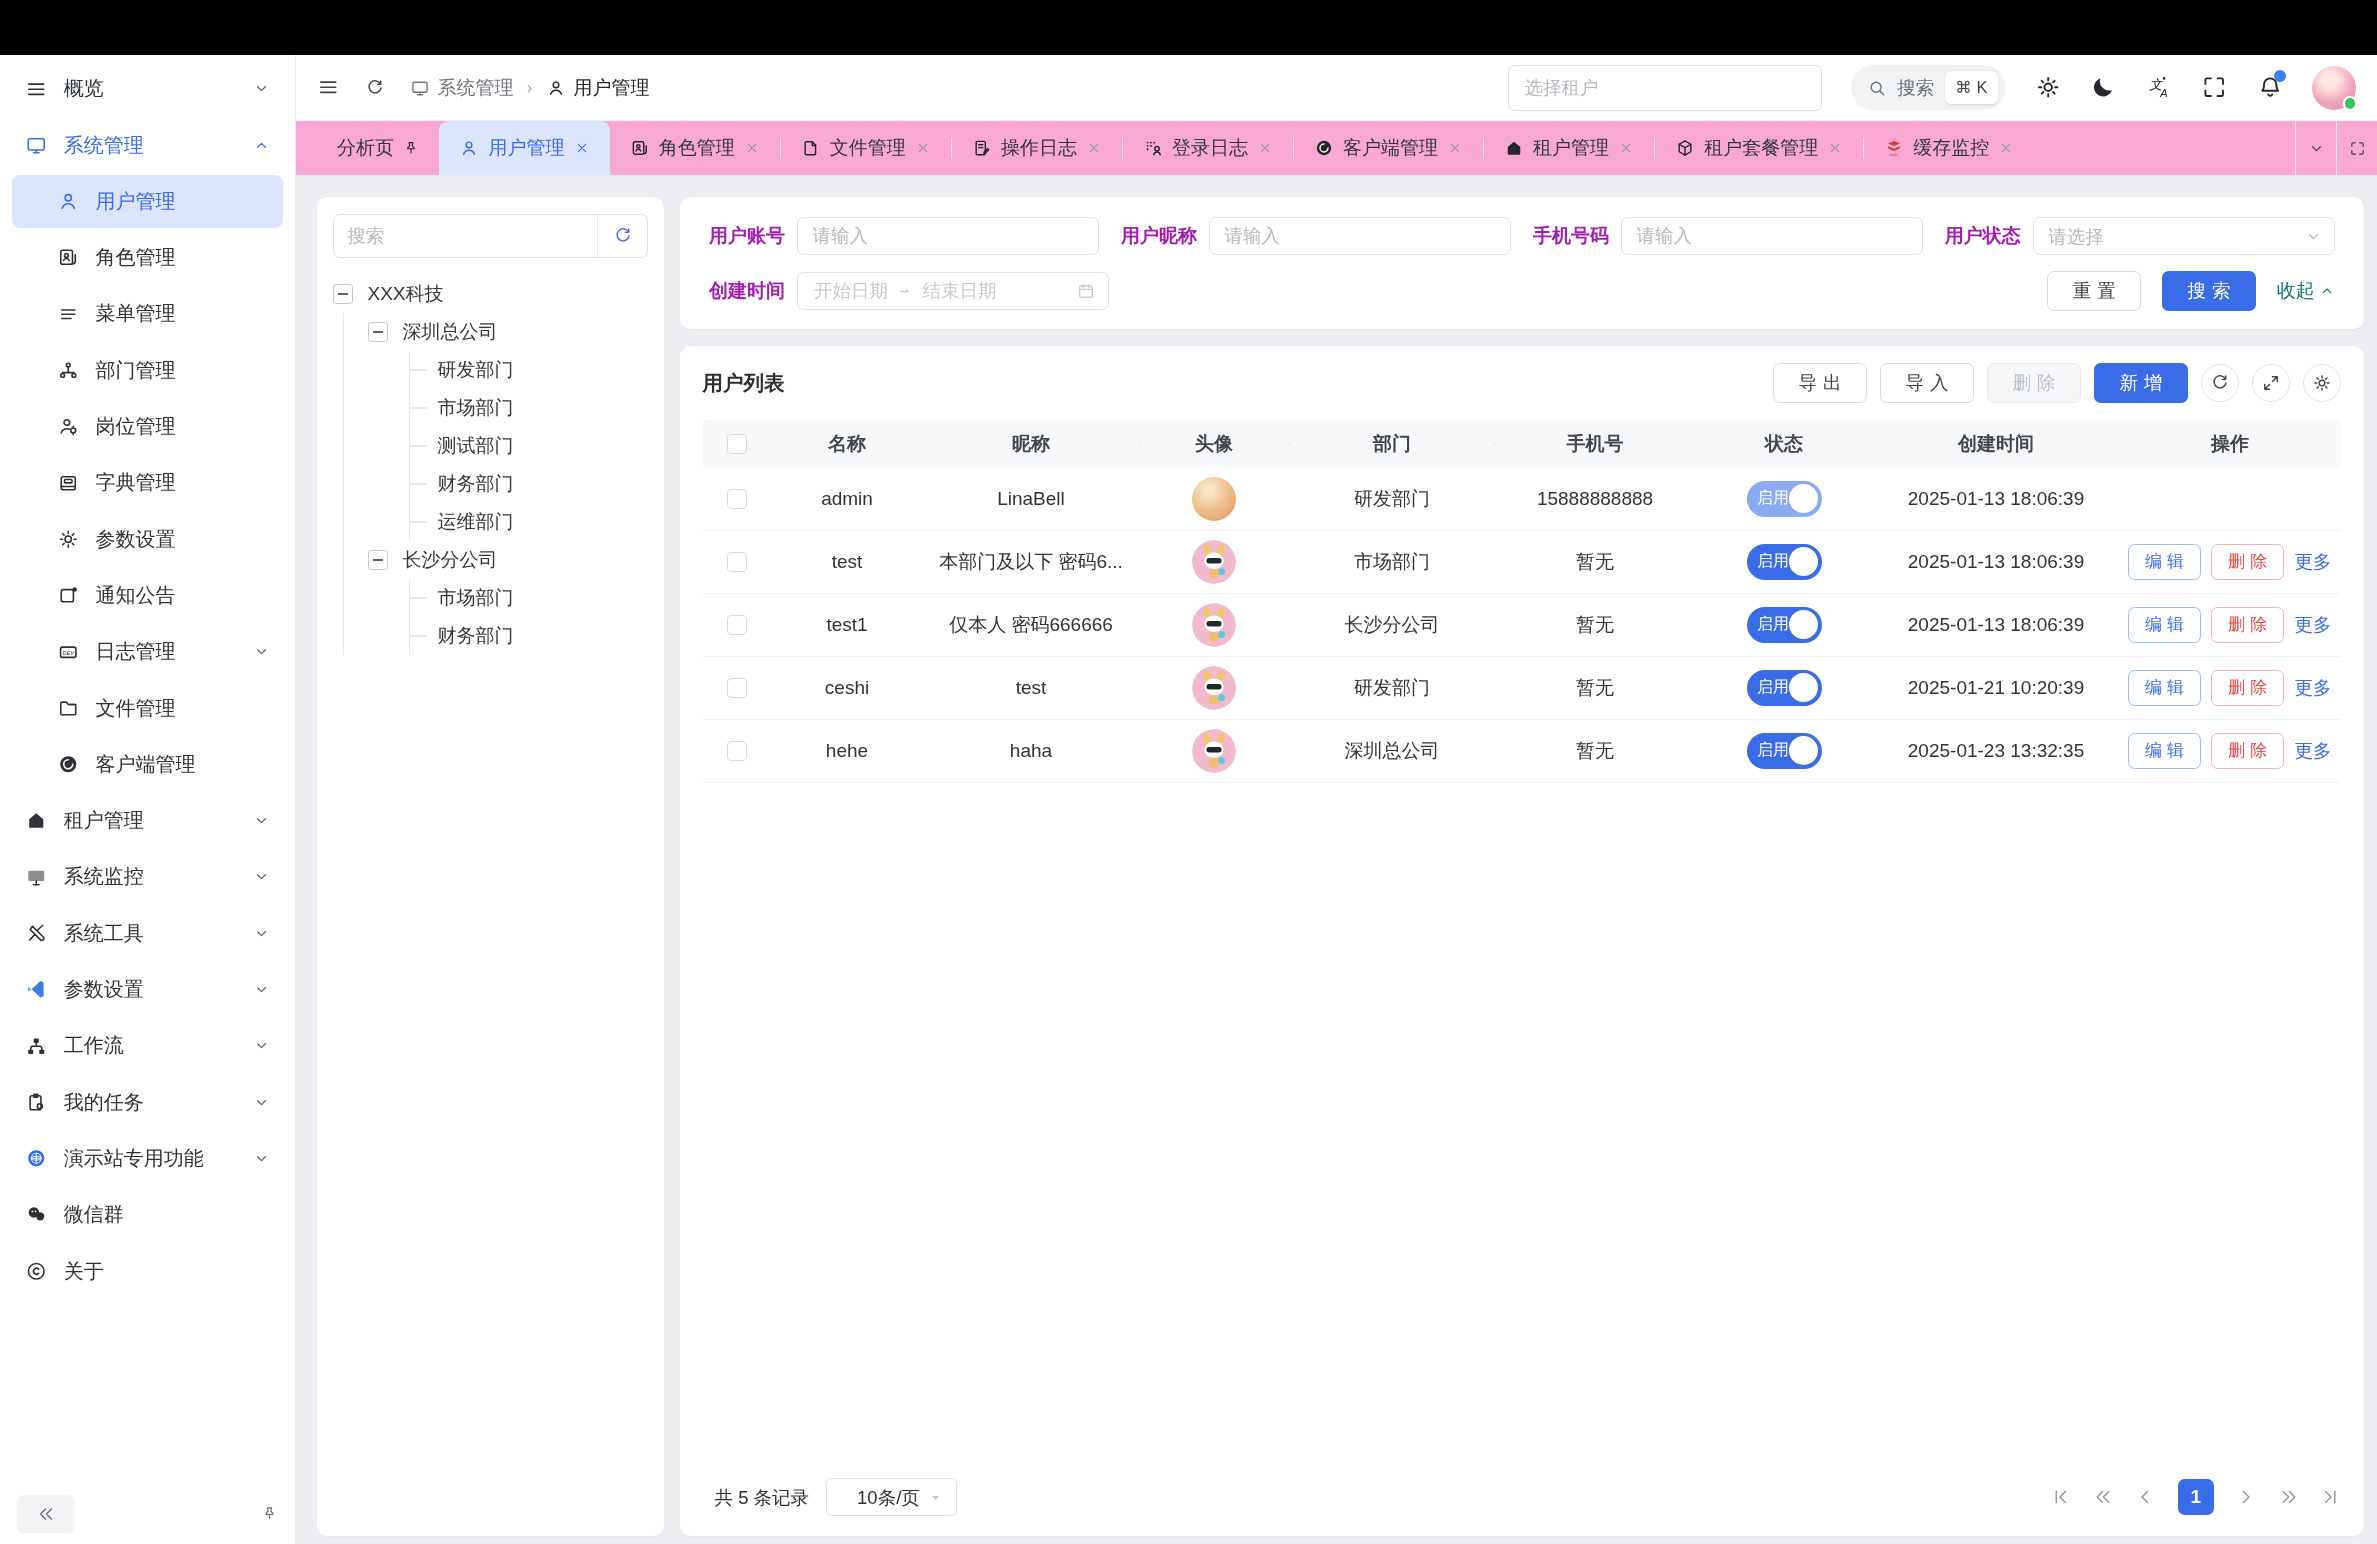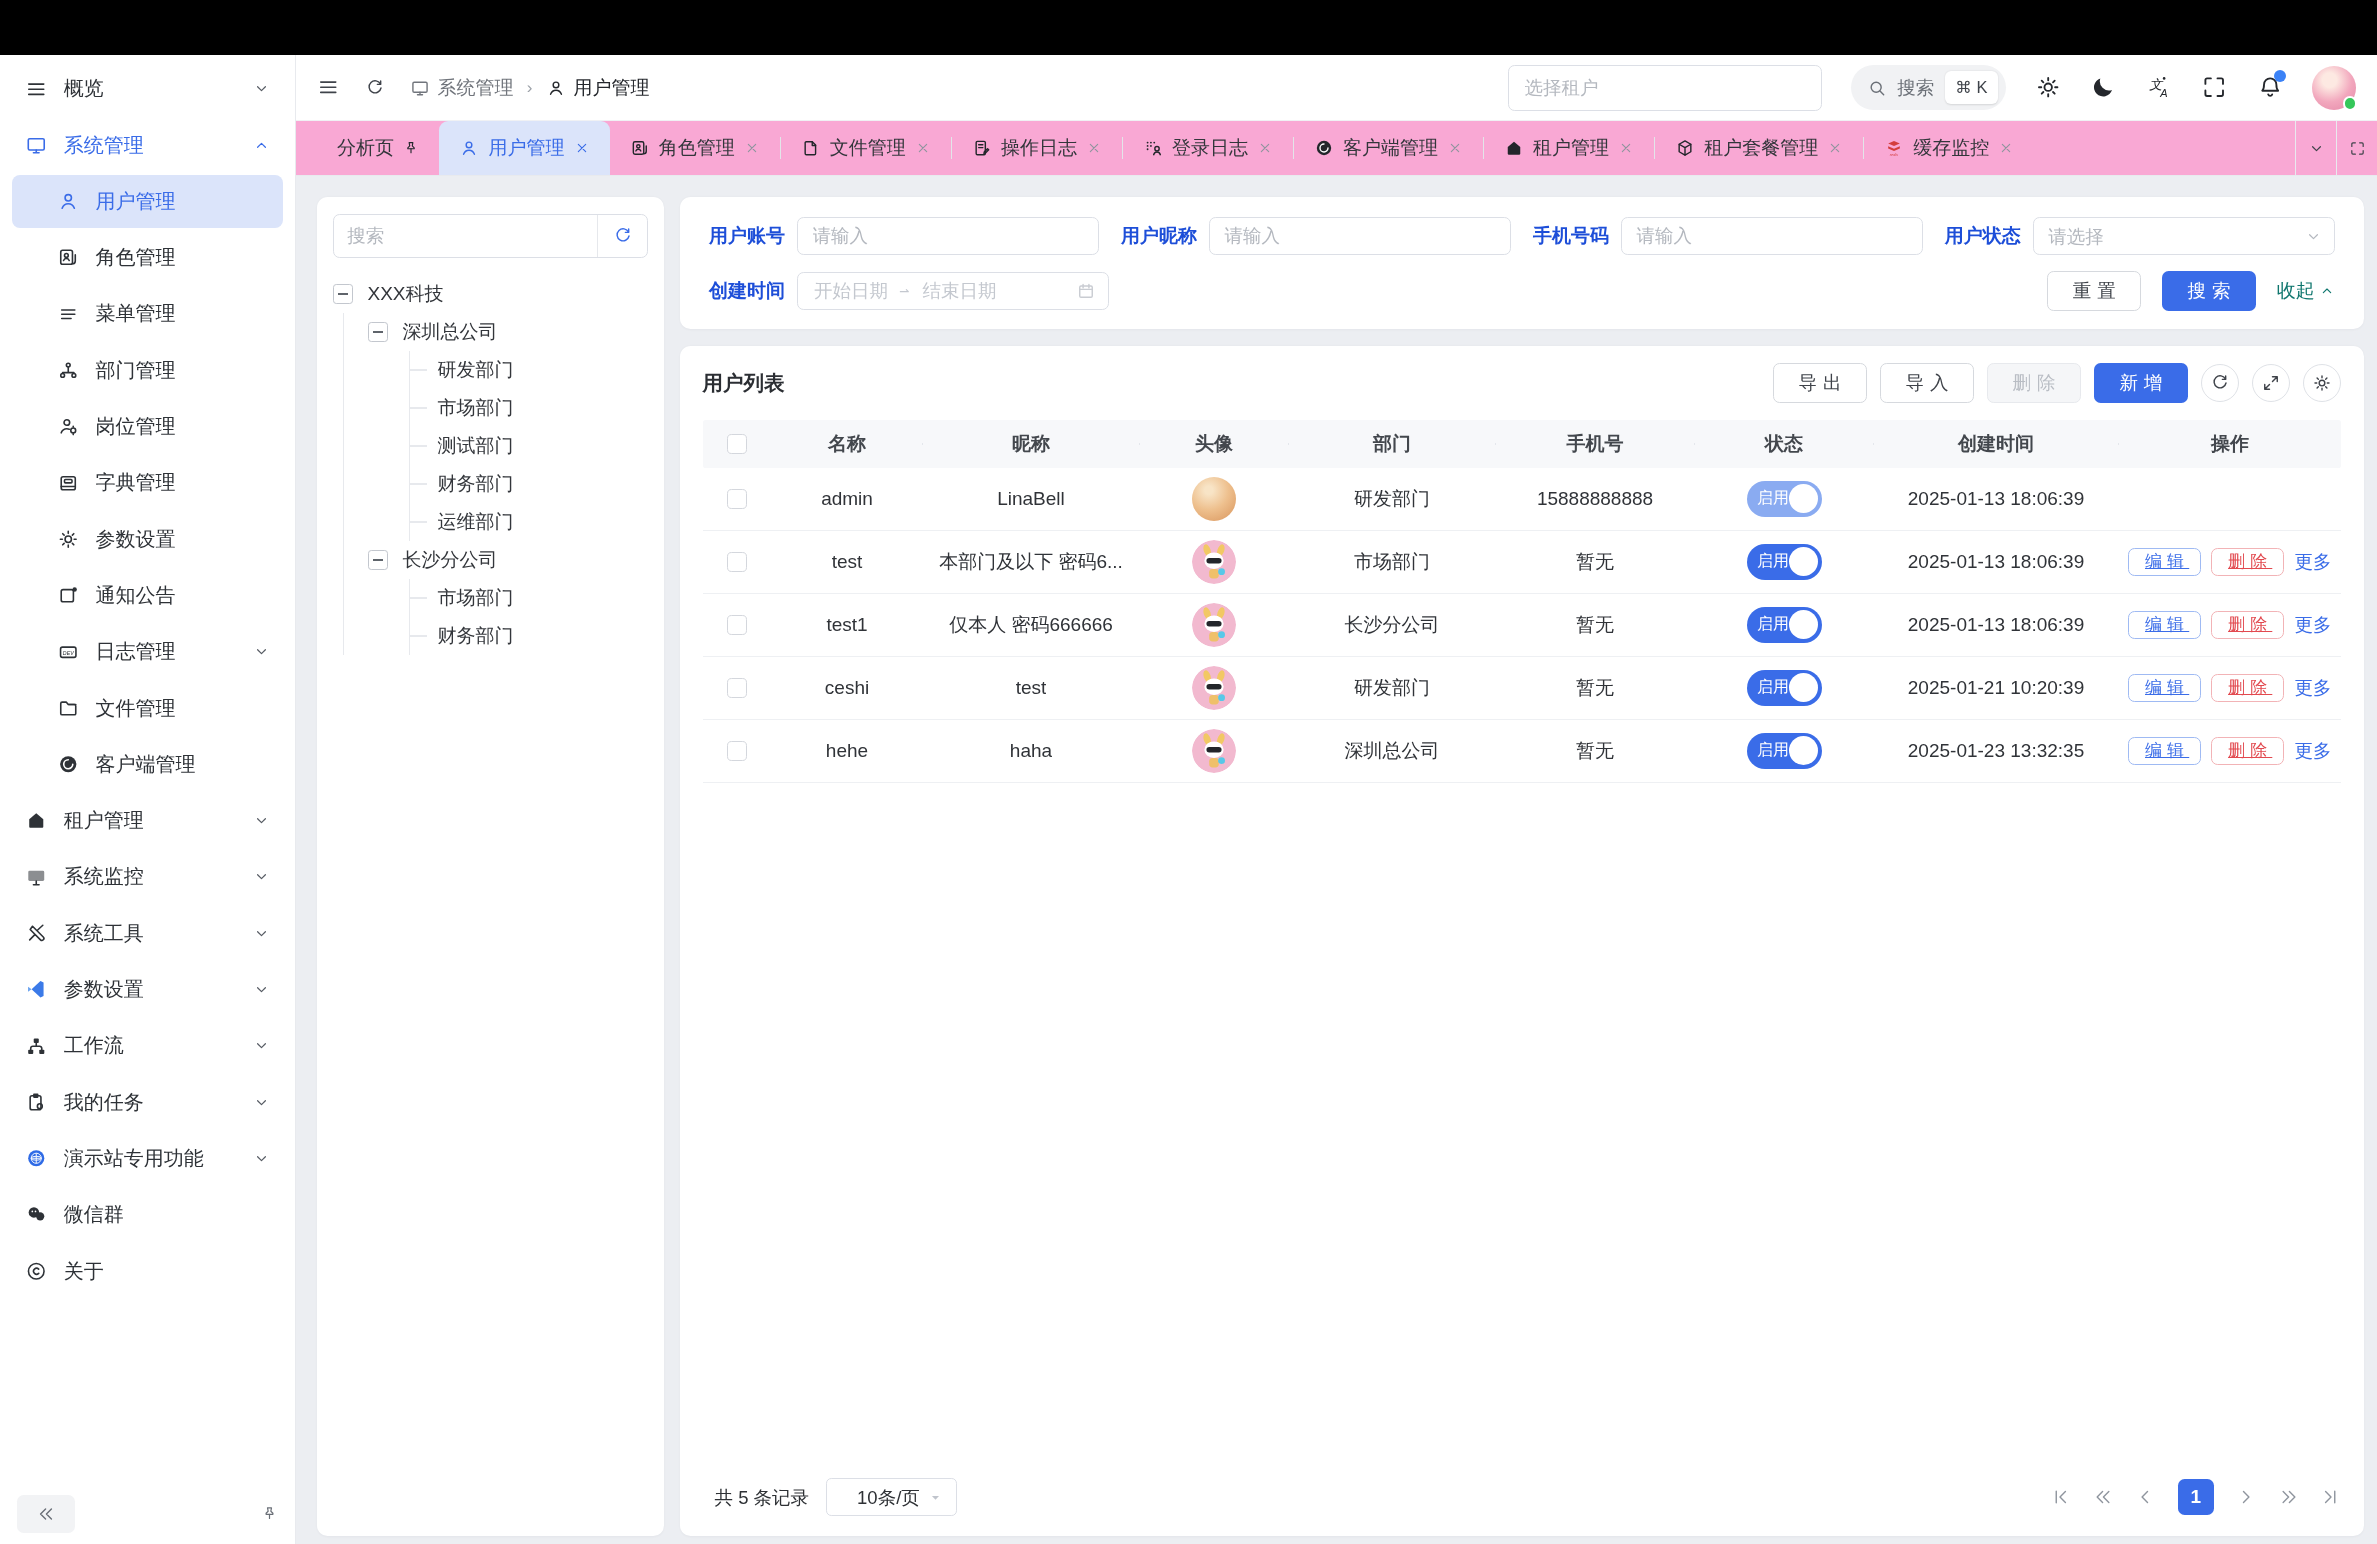--- a/index.html
+++ b/index.html
@@ -108,21 +108,21 @@
     margin-right:10.6px; flex:none; }
 
   
   .rcol { flex:1; display:flex; flex-direction:column; gap:16.5px; min-width:0; }
 
   
   .filter-card { height:132px; padding:20px 29px 18.5px; display:flex;
     flex-direction:column; justify-content:space-between; }
   .frow { display:flex; align-items:center; justify-content:space-between; }
   .field { display:flex; align-items:center; gap:12px; }
-  .flabel { font-size:19px; font-weight:bold; color:#1d4ed8; white-space:nowrap; }
+  .flabel { font-size:19px; font-weight:bold; color:#a21caf; white-space:nowrap; }
   .finput { width:302px; height:38px; border:0.7px solid #dcdfe6; border-radius:6.6px;
     font-size:18.5px; padding:0 14.5px; color:#2e3237; outline:none; background:#fff; }
   .finput::placeholder { color:#b4b8bf; }
   .fselect { width:302px; height:38px; border:0.7px solid #dcdfe6; border-radius:6.6px;
     display:flex; align-items:center; padding:0 12px 0 14.5px; color:#b4b8bf; font-size:18.5px;
     background:#fff; }
   .fselect .ic { margin-left:auto; color:#b4b8bf; }
   .fdate { width:312px; height:38px; border:0.7px solid #dcdfe6; border-radius:6.6px;
     display:flex; align-items:center; padding:0 12px 0 16px; gap:9.2px; color:#c4c8cf;
     font-size:18.5px; background:#fff; }
@@ -162,23 +162,23 @@
   .av-tan { background:radial-gradient(circle at 38% 30%,#f8e4c6 10%,#eec08e 48%,#d8935a 100%); }
 
   .switch { width:75px; height:36px; border-radius:18px; background:#3a6ce8; color:#fff;
     display:flex; align-items:center; padding-left:10.6px; position:relative; font-size:16px;
     cursor:pointer; }
   .switch .knob { position:absolute; right:3.3px; top:3.3px; width:29px; height:29px;
     border-radius:50%; background:#fff; }
   .switch.dim { background:#8aabf1; }
 
   .ops { display:flex; align-items:center; justify-content:center; gap:10.6px; }
-  .abtn { height:28px; border-radius:6.6px; border:0.7px solid; padding:0 10.6px; font-size:17px;
+  .abtn { height:36px; border-radius:6.6px; border:0.7px solid; padding:0 10.6px; font-size:17px;
     display:flex; align-items:center; letter-spacing:.3em; text-indent:.3em; cursor:pointer;
-    white-space:nowrap;text-decoration:underline; }
+    white-space:nowrap; }
   .abtn.edit { color:#3a6ce8; border-color:#9fbaf3; }
   .abtn.del { color:#e2494f; border-color:#f2b3b6; }
   .more { color:#3a6ce8; font-size:18.5px; cursor:pointer; white-space:nowrap; }
 
   .list-foot { margin-top:auto; display:flex; align-items:center; padding:16px 22.5px 20px; }
   .total { font-size:18.5px; color:#2e3135; margin-right:17px;margin-left:12px; }
   .psize { width:131px; height:38px; border:0.7px solid #dcdfe6; border-radius:5.3px;
     display:flex; align-items:center; font-size:18.5px; color:#2e3135; padding:0 12px 0 30px; }
   .psize .ic { margin-left:auto; color:#c0c4cc; }
   .pager { margin-left:auto; display:flex; align-items:center; gap:22.5px; color:#8f959e; }

